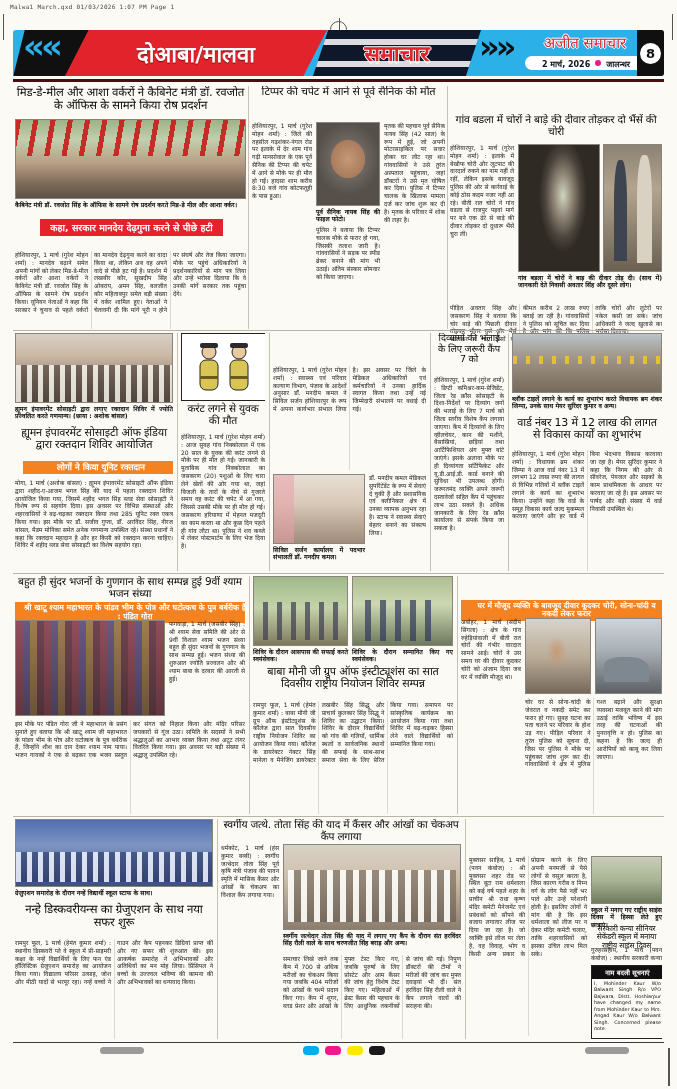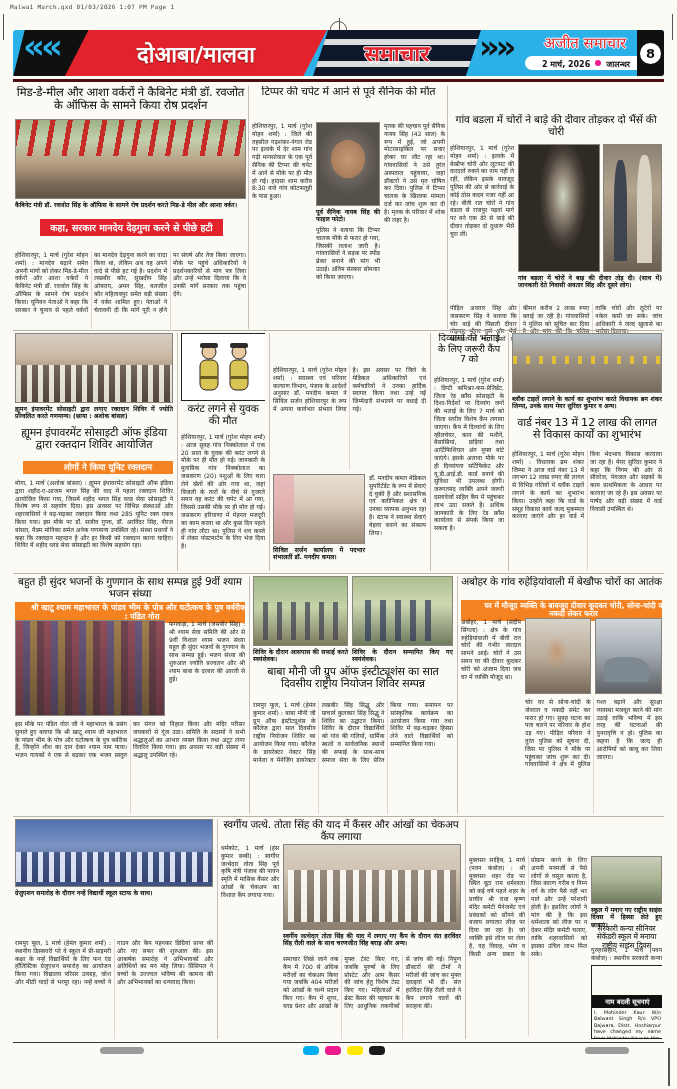--- a/index.html
+++ b/index.html
@@ -35,21 +35,21 @@
   .mast-pgnum{width:21px;height:21px;border-radius:50%;background:#fff;color:#111;font-weight:bold;font-size:13px;
             display:flex;align-items:center;justify-content:center;}
   .mastrule{position:absolute;left:13px;top:79px;width:651px;height:3px;background:#4a0d10;}
   
   .art{position:absolute;overflow:hidden;}
   .hl{font-weight:normal;color:#0c0c0c;text-align:center;line-height:1.12;letter-spacing:-.2px;}
   .body{font-size:6px;line-height:1.3;text-align:justify;color:#222;}
   .c2{column-count:2;column-gap:6px;column-rule:1px solid #ddd9cf;}
   .c3{column-count:3;column-gap:6px;column-rule:1px solid #ddd9cf;}
   .cap{font-size:6.2px;font-weight:bold;line-height:1.18;color:#0e0e0e;text-align:justify;}
-  .sub-orange{background:#f58220;color:#fff;font-weight:bold;text-align:center;padding:2px 15px;line-height:1.1;}
+  .sub-orange{background:#f58220;color:#fff;font-weight:bold;text-align:center;padding:2px 8px;line-height:1.1;}
   .box-red{background:#e3232b;color:#fff;font-weight:bold;text-align:center;padding:3px 4px;line-height:1.2;}
   .ph{border:1px solid #8a857c;box-sizing:border-box;}
   .ph-protest{background:linear-gradient(180deg,#9fb286 0%,#c2cfae 25%,#b99f84 55%,#7a6a58 82%,#5f5346 100%);position:relative;}
   .ph-protest:before{content:"";position:absolute;left:0;top:0;width:100%;height:46%;
       background:repeating-linear-gradient(100deg,rgba(200,28,26,.9) 0 5px,transparent 5px 17px);}
   .ph-portrait{background:radial-gradient(ellipse 52% 44% at 50% 44%,#c69a77 0%,#a87c5c 52%,#6e6660 54%,#55504a 100%);}
   .ph-wall{background:radial-gradient(ellipse 30% 45% at 55% 40%,#cfd6c0 0%,#8d8274 40%,#4b443c 75%,#2f2a24 100%);}
   .ph-men{background:linear-gradient(180deg,#8c8274 0%,#b3a48e 35%,#6b6153 100%);position:relative;}
   .ph-men:before{content:"";position:absolute;left:18%;top:12%;width:22%;height:80%;background:#3e4450;border-radius:40% 40% 0 0;}
   .ph-men:after{content:"";position:absolute;right:16%;top:8%;width:26%;height:86%;background:#d9d2c2;border-radius:40% 40% 0 0;}
@@ -79,21 +79,21 @@
   .ph-camp{background:linear-gradient(180deg,#d9d2c7 0%,#cfc0ad 38%,#8b7e6e 100%);position:relative;}
   .ph-camp:before{content:"";position:absolute;left:2%;bottom:8%;width:96%;height:62%;
       background:repeating-linear-gradient(90deg,rgba(252,252,248,.9) 0 6px,rgba(90,80,70,.5) 6px 13px);}
   .ph-school{background:linear-gradient(180deg,#c9cdb9 0%,#aab694 48%,#6f7a5e 100%);}
   .cartoon{background:#fff;border:1.5px solid #222;display:flex;align-items:center;justify-content:center;}
   .vr{position:absolute;width:1px;background:#c6c1b4;}
   .hrul{position:absolute;height:1px;background:#b9b4a6;}
   .botrule{position:absolute;left:13px;top:1042px;width:651px;height:1px;background:#3a3a3a;}
   .mark{position:absolute;border-radius:4px;}
   .notice{border:1px solid #222;}
-  .notice-head{background:#101010;color:#fff;font-weight:bold;font-size:6.5px;text-align:center;padding:2px 1px;margin-top:29px;}
+  .notice-head{background:#101010;color:#fff;font-weight:bold;font-size:6.5px;text-align:center;padding:2px 1px;}
   .notice-body{font-size:4.8px;line-height:1.35;text-align:justify;color:#111;padding:2px;}
 </style>
 </head>
 <body>
 
 <div class="page">
 
   <div class="printline">Malwa1 March.qxd   01/03/2026   1:07 PM   Page 1</div>
   <div class="regmark"></div>
   <div class="tick" style="left:3px;top:14px;width:1px;height:26px;"></div>
@@ -215,33 +215,33 @@
     <div class="ph ph-clean" style="position:absolute;left:0;top:0;width:95px;height:70px;"></div>
     <div class="ph ph-field" style="position:absolute;left:99px;top:0;width:101px;height:70px;"></div>
     <div class="cap" style="position:absolute;left:0;top:72px;width:95px;height:16px;">शिविर के दौरान आसपास की सफाई करते स्वयंसेवक।</div>
     <div class="cap" style="position:absolute;left:99px;top:72px;width:101px;height:16px;">शिविर के दौरान सम्मानित किए गए स्वयंसेवक।</div>
     <div class="hl" style="position:absolute;left:0;top:90px;width:200px;font-size:11px;height:32px;">बाबा मौनी जी ग्रुप ऑफ इंस्टीट्यूशंस का सात दिवसीय राष्ट्रीय नियोजन शिविर सम्पन्न</div>
     <div class="body c3" style="position:absolute;left:0;top:125px;width:200px;height:113px;">रामपुर फूल, 1 मार्च (हेमंत कुमार शर्मा) : बाबा मौनी जी ग्रुप ऑफ इंस्टीट्यूशंस के कॉलेज द्वारा सात दिवसीय राष्ट्रीय नियोजन शिविर का आयोजन किया गया। कॉलेज के डायरेक्टर नेक्टर सिंह मानेला व मैनेजिंग डायरेक्टर लखबीर सिंह सिद्धू और प्राचार्य कुलकार सिंह सिद्धू ने शिविर का उद्घाटन किया। शिविर के दौरान विद्यार्थियों को गांव की गलियों, धार्मिक स्थलों व सार्वजनिक स्थानों की सफाई के साथ-साथ समाज सेवा के लिए प्रेरित किया गया। समापन पर सांस्कृतिक कार्यक्रम का आयोजन किया गया तथा शिविर में बढ़-चढ़कर हिस्सा लेने वाले विद्यार्थियों को सम्मानित किया गया।</div>
   </div>
   <div class="vr" style="left:457px;top:576px;height:238px;"></div>
 
   <div class="art" style="left:461px;top:576px;width:201px;height:238px;">
-    <div class="hl" style="font-size:10.5px;height:22px;">अबोहर के गांव रुहेड़ियांवाली में बेखौफ चोरों का आतंक</div>
     <div class="sub-orange" style="position:absolute;left:0;top:24px;width:195px;font-size:7.5px;">घर में मौजूद व्यक्ति के बावजूद दीवार कूदकर चोरी, सोना-चांदी व नकदी लेकर फरार</div>
     <div class="body" style="position:absolute;left:0;top:42px;width:60px;height:196px;">अबोहर, 1 मार्च (संदीप सिंगला) : क्षेत्र के गांव रुहेड़ियांवाली में बीती रात चोरों की गंभीर वारदात सामने आई। चोरों ने उस समय घर की दीवार कूदकर चोरी को अंजाम दिया जब घर में व्यक्ति मौजूद था।</div>
     <div class="ph ph-kitchen" style="position:absolute;left:64px;top:42px;width:66px;height:76px;"></div>
     <div class="ph ph-street" style="position:absolute;left:134px;top:42px;width:67px;height:76px;"></div>
     <div class="body c2" style="position:absolute;left:64px;top:122px;width:137px;height:116px;">चोर घर से सोना-चांदी के जेवरात व नकदी समेट कर फरार हो गए। सुबह घटना का पता चलने पर परिवार के होश उड़ गए। पीड़ित परिवार ने तुरंत पुलिस को सूचना दी, जिस पर पुलिस ने मौके पर पहुंचकर जांच शुरू कर दी। गांववासियों ने क्षेत्र में पुलिस गश्त बढ़ाने और सुरक्षा व्यवस्था मजबूत करने की मांग उठाई ताकि भविष्य में इस तरह की घटनाओं की पुनरावृत्ति न हो। पुलिस का कहना है कि जल्द ही आरोपियों को काबू कर लिया जाएगा।</div>
   </div>
 
   <div class="hrul" style="left:13px;top:816px;width:651px;"></div>
 
   <div class="art" style="left:15px;top:819px;width:198px;height:220px;">
     <div class="ph ph-grad" style="position:absolute;left:0;top:0;width:198px;height:68px;"></div>
     <div class="cap" style="position:absolute;left:0;top:70px;width:198px;height:12px;">ग्रेजुएशन समारोह के दौरान नन्हें विद्यार्थी स्कूल स्टाफ के साथ।</div>
+    <div class="hl" style="position:absolute;left:0;top:84px;width:198px;font-size:11.5px;height:32px;">नन्हे डिस्कवरीयन्स का ग्रेजुएशन के साथ नया सफर शुरू</div>
     <div class="body c2" style="position:absolute;left:0;top:120px;width:198px;height:100px;">रामपुर फूल, 1 मार्च (हेमंत कुमार शर्मा) : स्थानीय डिस्कवरी प्ले वे स्कूल में प्री-प्राइमरी कक्षा के नन्हें विद्यार्थियों के लिए फन एंड हॉलिस्टिक ग्रेजुएशन समारोह का आयोजन किया गया। विद्यालय परिसर उत्साह, जोश और मीठी यादों से भरपूर रहा। नन्हें बच्चों ने गाउन और कैप पहनकर डिग्रियां प्राप्त कीं और नए सफर की शुरुआत की। इस आकर्षक समारोह ने अभिभावकों और अतिथियों का मन मोह लिया। प्रिंसिपल ने बच्चों के उज्ज्वल भविष्य की कामना की और अभिभावकों का धन्यवाद किया।</div>
   </div>
   <div class="vr" style="left:217px;top:819px;height:220px;"></div>
 
   <div class="art" style="left:221px;top:819px;width:240px;height:220px;">
     <div class="hl" style="font-size:10.5px;height:22px;">स्वर्गीय जत्थे. तोता सिंह की याद में कैंसर और आंखों का चेकअप कैंप लगाया</div>
     <div class="body" style="position:absolute;left:0;top:25px;width:58px;height:195px;">धर्मकोट, 1 मार्च (हंस कुमार बब्बी) : स्वर्गीय जत्थेदार तोता सिंह पूर्व कृषि मंत्री पंजाब की पावन स्मृति में मासिक कैंसर और आंखों के चेकअप का विशाल कैंप लगाया गया।</div>
     <div class="ph ph-camp" style="position:absolute;left:62px;top:25px;width:178px;height:86px;"></div>
     <div class="cap" style="position:absolute;left:62px;top:113px;width:178px;height:20px;">स्वर्गीय जत्थेदार तोता सिंह की याद में लगाए गए कैंप के दौरान संत हरविंदर सिंह रौली वाले के साथ चरणजीत सिंह बराड़ और अन्य।</div>
     <div class="body c3" style="position:absolute;left:62px;top:136px;width:178px;height:84px;">समाचार लिखे जाने तक कैंप में 700 से अधिक मरीजों का चेकअप किया गया जबकि 404 मरीजों को आंखों के चश्मे प्रदान किए गए। कैंप में शूगर, ब्लड प्रेशर और आंखों के मुफ्त टेस्ट किए गए, जबकि पुरुषों के लिए प्रोस्टेट और आम कैंसर की जांच हेतु विशेष टेस्ट किए गए। महिलाओं में ब्रेस्ट कैंसर की पहचान के लिए आधुनिक तकनीकों से जांच की गई। निपुण डॉक्टरों की टीमों ने मरीजों की जांच कर मुफ्त दवाइयां भी दीं। संत हरविंदर सिंह रौली वाले ने कैंप लगाने वालों की सराहना की।</div>

